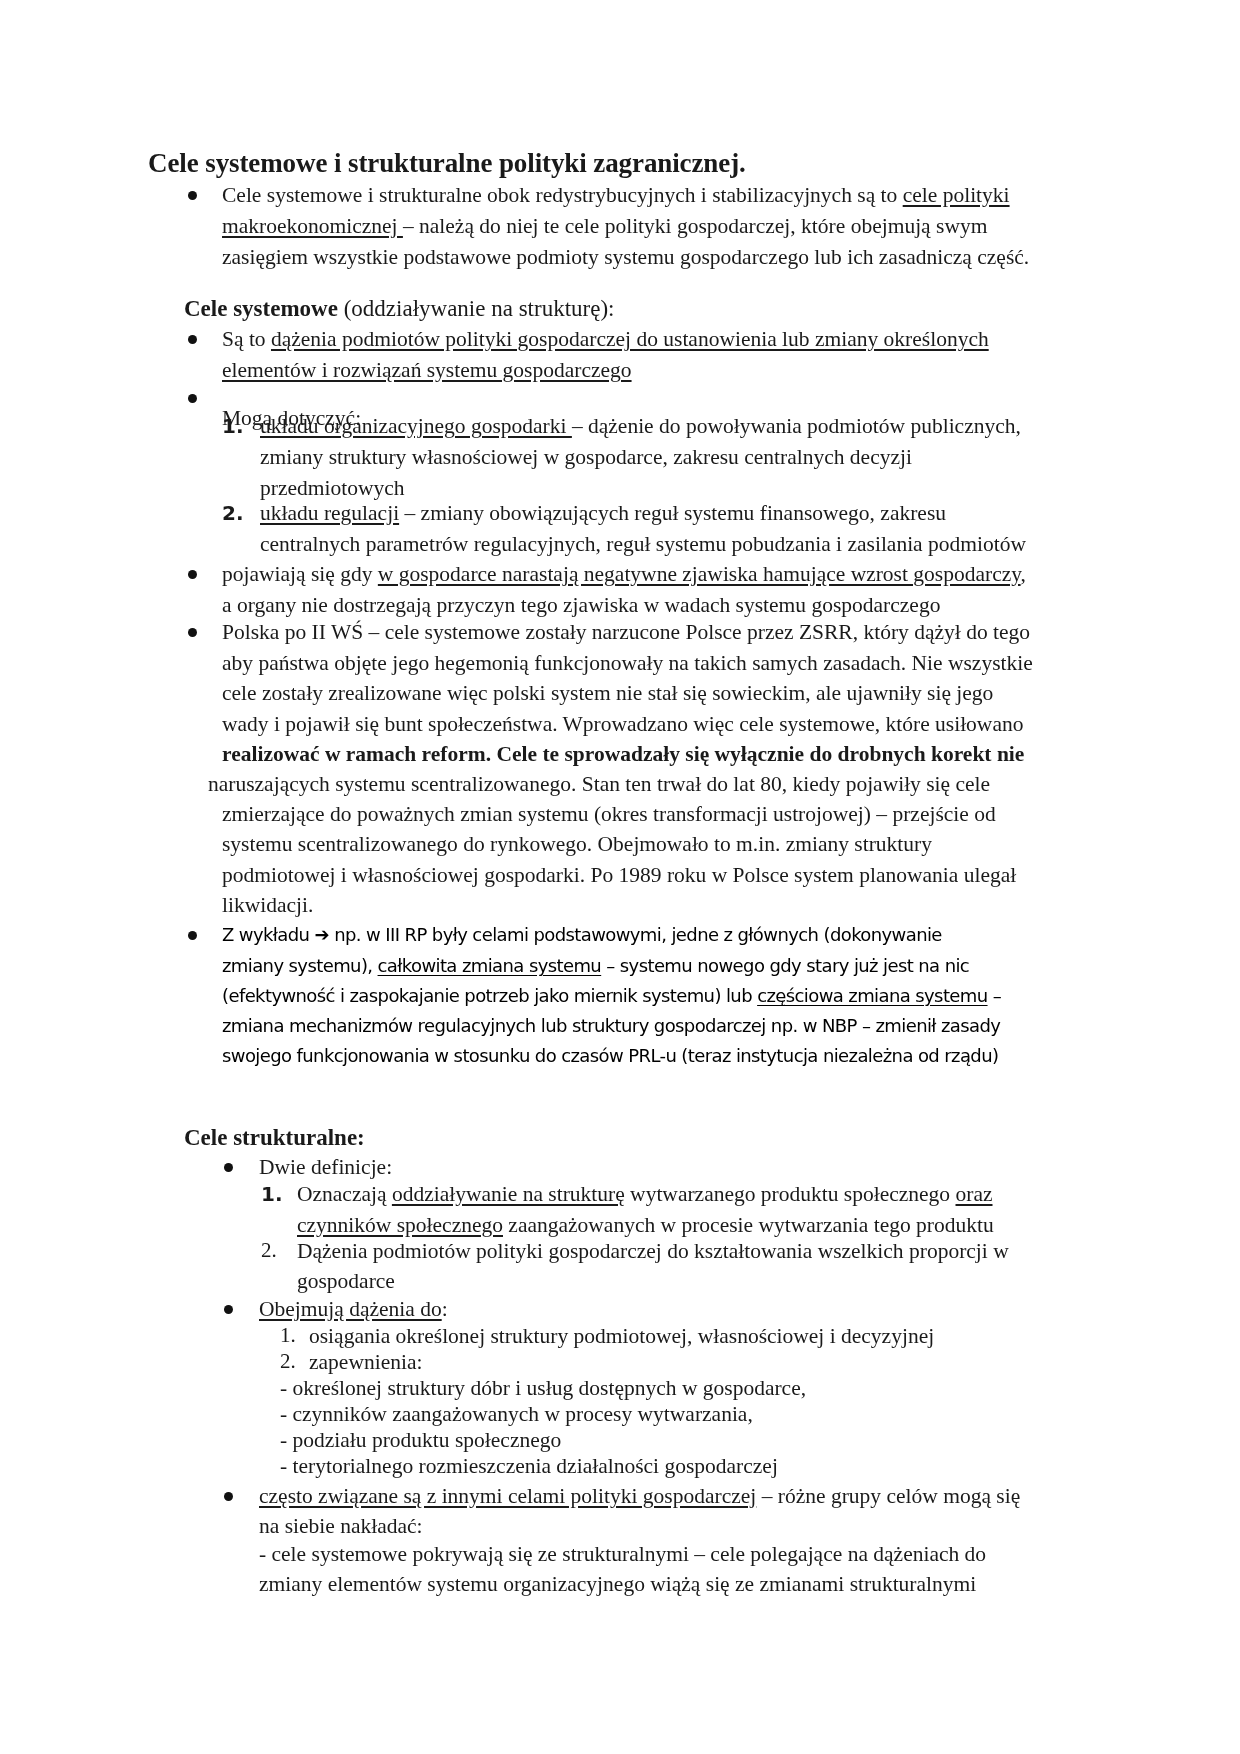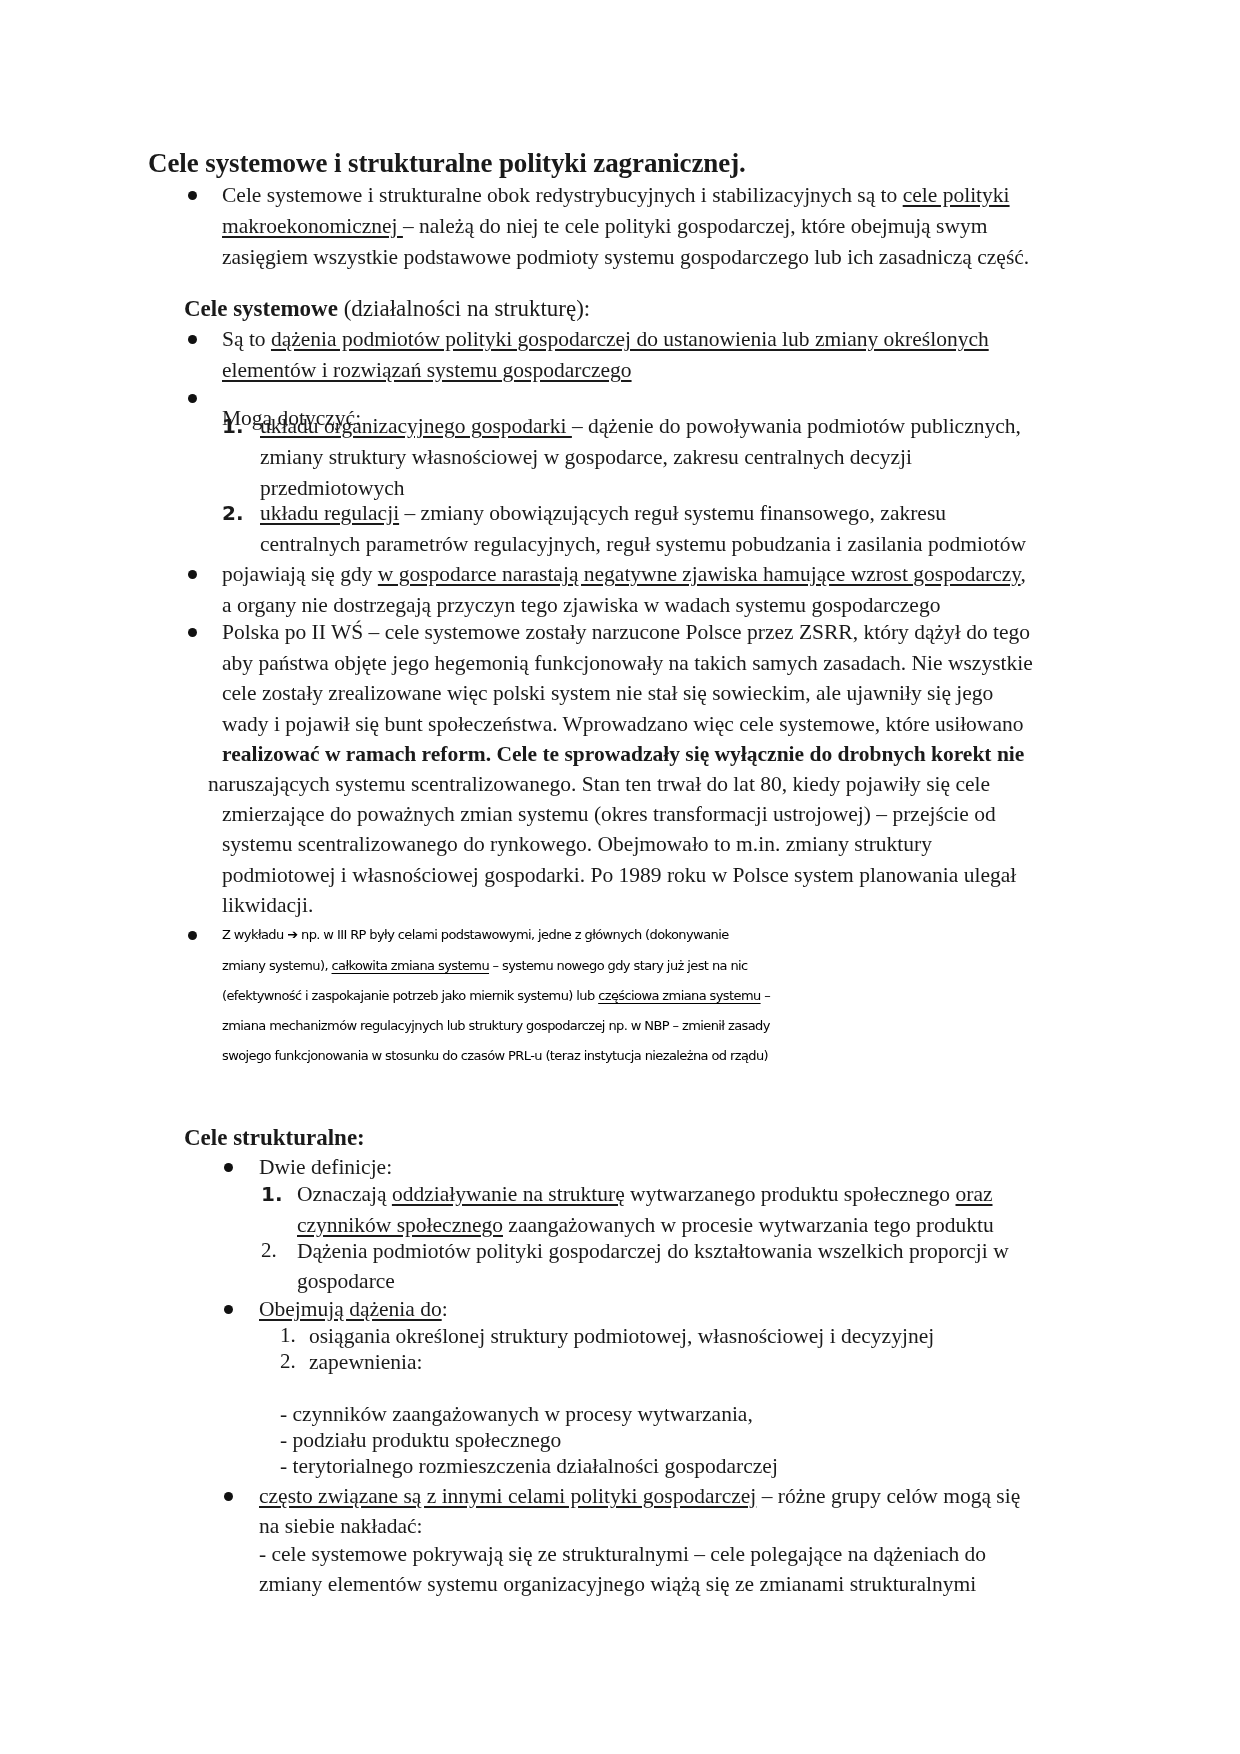--- a/index.html
+++ b/index.html
@@ -8,42 +8,42 @@
   .page { position: absolute; left: 0; top: 0; width: 1240px; height: 1754px; }
   .title { position: absolute; left: 148px; top: 148px; font-size: 27px; font-weight: bold;
            letter-spacing: -0.1px; }
   .line { position: absolute; font-size: 21.5px; white-space: nowrap; line-height: 30px; }
   .bullet { position: absolute; width: 9px; height: 9px; border-radius: 50%; background: #111; }
   .num { position: absolute; font-family: "DejaVu Sans", sans-serif; font-size: 20px; font-weight: bold; }
   .num.small { font-family: "Liberation Serif", serif; font-size: 21px; font-weight: normal; }
   .heading { position: absolute; font-size: 23px; white-space: nowrap; }
   .heading b { font-weight: bold; }
   u { text-decoration: underline; text-underline-offset: 3px; }
-  .sans { font-family: "DejaVu Sans", sans-serif; font-size: 13px; letter-spacing: -0.6px; color: #000; }
+  .sans { font-family: "DejaVu Sans", sans-serif; font-size: 18px; letter-spacing: -0.6px; color: #000; }
 </style>
 </head>
 <body>
 
 <div class="page">
 
   <div class="title">Cele systemowe i strukturalne polityki zagranicznej.</div>
 
   <div class="bullet" style="left:188px; top:191px;"></div>
   <div class="line" style="left:222px; top:180px;">
     <span>Cele systemowe i strukturalne obok redystrybucyjnych i stabilizacyjnych są to </span><u>cele polityki </u>
   </div>
   <div class="line" style="left:222px; top:211px;">
     <u>makroekonomicznej </u><span>– należą do niej te cele polityki gospodarczej, które obejmują swym</span>
   </div>
   <div class="line" style="left:222px; top:242px;">
     <span>zasięgiem wszystkie podstawowe podmioty systemu gospodarczego lub ich zasadniczą część.</span>
   </div>
 
   <div class="heading" style="left:184px; top:296px;">
-    <b>Cele systemowe</b><span> (działalności na strukturę):</span>
+    <b>Cele systemowe</b><span> (oddziaływanie na strukturę):</span>
   </div>
 
   <div class="bullet" style="left:188px; top:335px;"></div>
   <div class="line" style="left:222px; top:324px;">
     <span>Są to </span><u>dążenia podmiotów polityki gospodarczej do ustanowienia lub zmiany określonych </u>
   </div>
   <div class="line" style="left:222px; top:355px;">
     <u>elementów i rozwiązań systemu gospodarczego</u>
   </div>
 
@@ -136,20 +136,21 @@
   <div class="bullet" style="left:224px; top:1305px;"></div>
   <div class="line" style="left:259px; top:1294px;">
     <u>Obejmują dążenia do</u><span>:</span>
   </div>
 
   <div class="num small" style="left:280px; top:1323px;">1.</div>
   <div class="line" style="left:309px; top:1321px;">osiągania określonej struktury podmiotowej, własnościowej i decyzyjnej</div>
   <div class="num small" style="left:280px; top:1349px;">2.</div>
   <div class="line" style="left:309px; top:1347px;">zapewnienia:</div>
 
+  <div class="line" style="left:280px; top:1373px;">- określonej struktury dóbr i usług dostępnych w gospodarce,</div>
   <div class="line" style="left:280px; top:1399px;">- czynników zaangażowanych w procesy wytwarzania,</div>
   <div class="line" style="left:280px; top:1425px;">- podziału produktu społecznego</div>
   <div class="line" style="left:280px; top:1451px;">- terytorialnego rozmieszczenia działalności gospodarczej</div>
 
   <div class="bullet" style="left:224px; top:1492px;"></div>
   <div class="line" style="left:259px; top:1481px;">
     <u>często związane są z innymi celami polityki gospodarczej</u><span> – różne grupy celów mogą się</span>
   </div>
   <div class="line" style="left:259px; top:1511px;">na siebie nakładać:</div>
   <div class="line" style="left:259px; top:1539px;">- cele systemowe pokrywają się ze strukturalnymi – cele polegające na dążeniach do</div>

